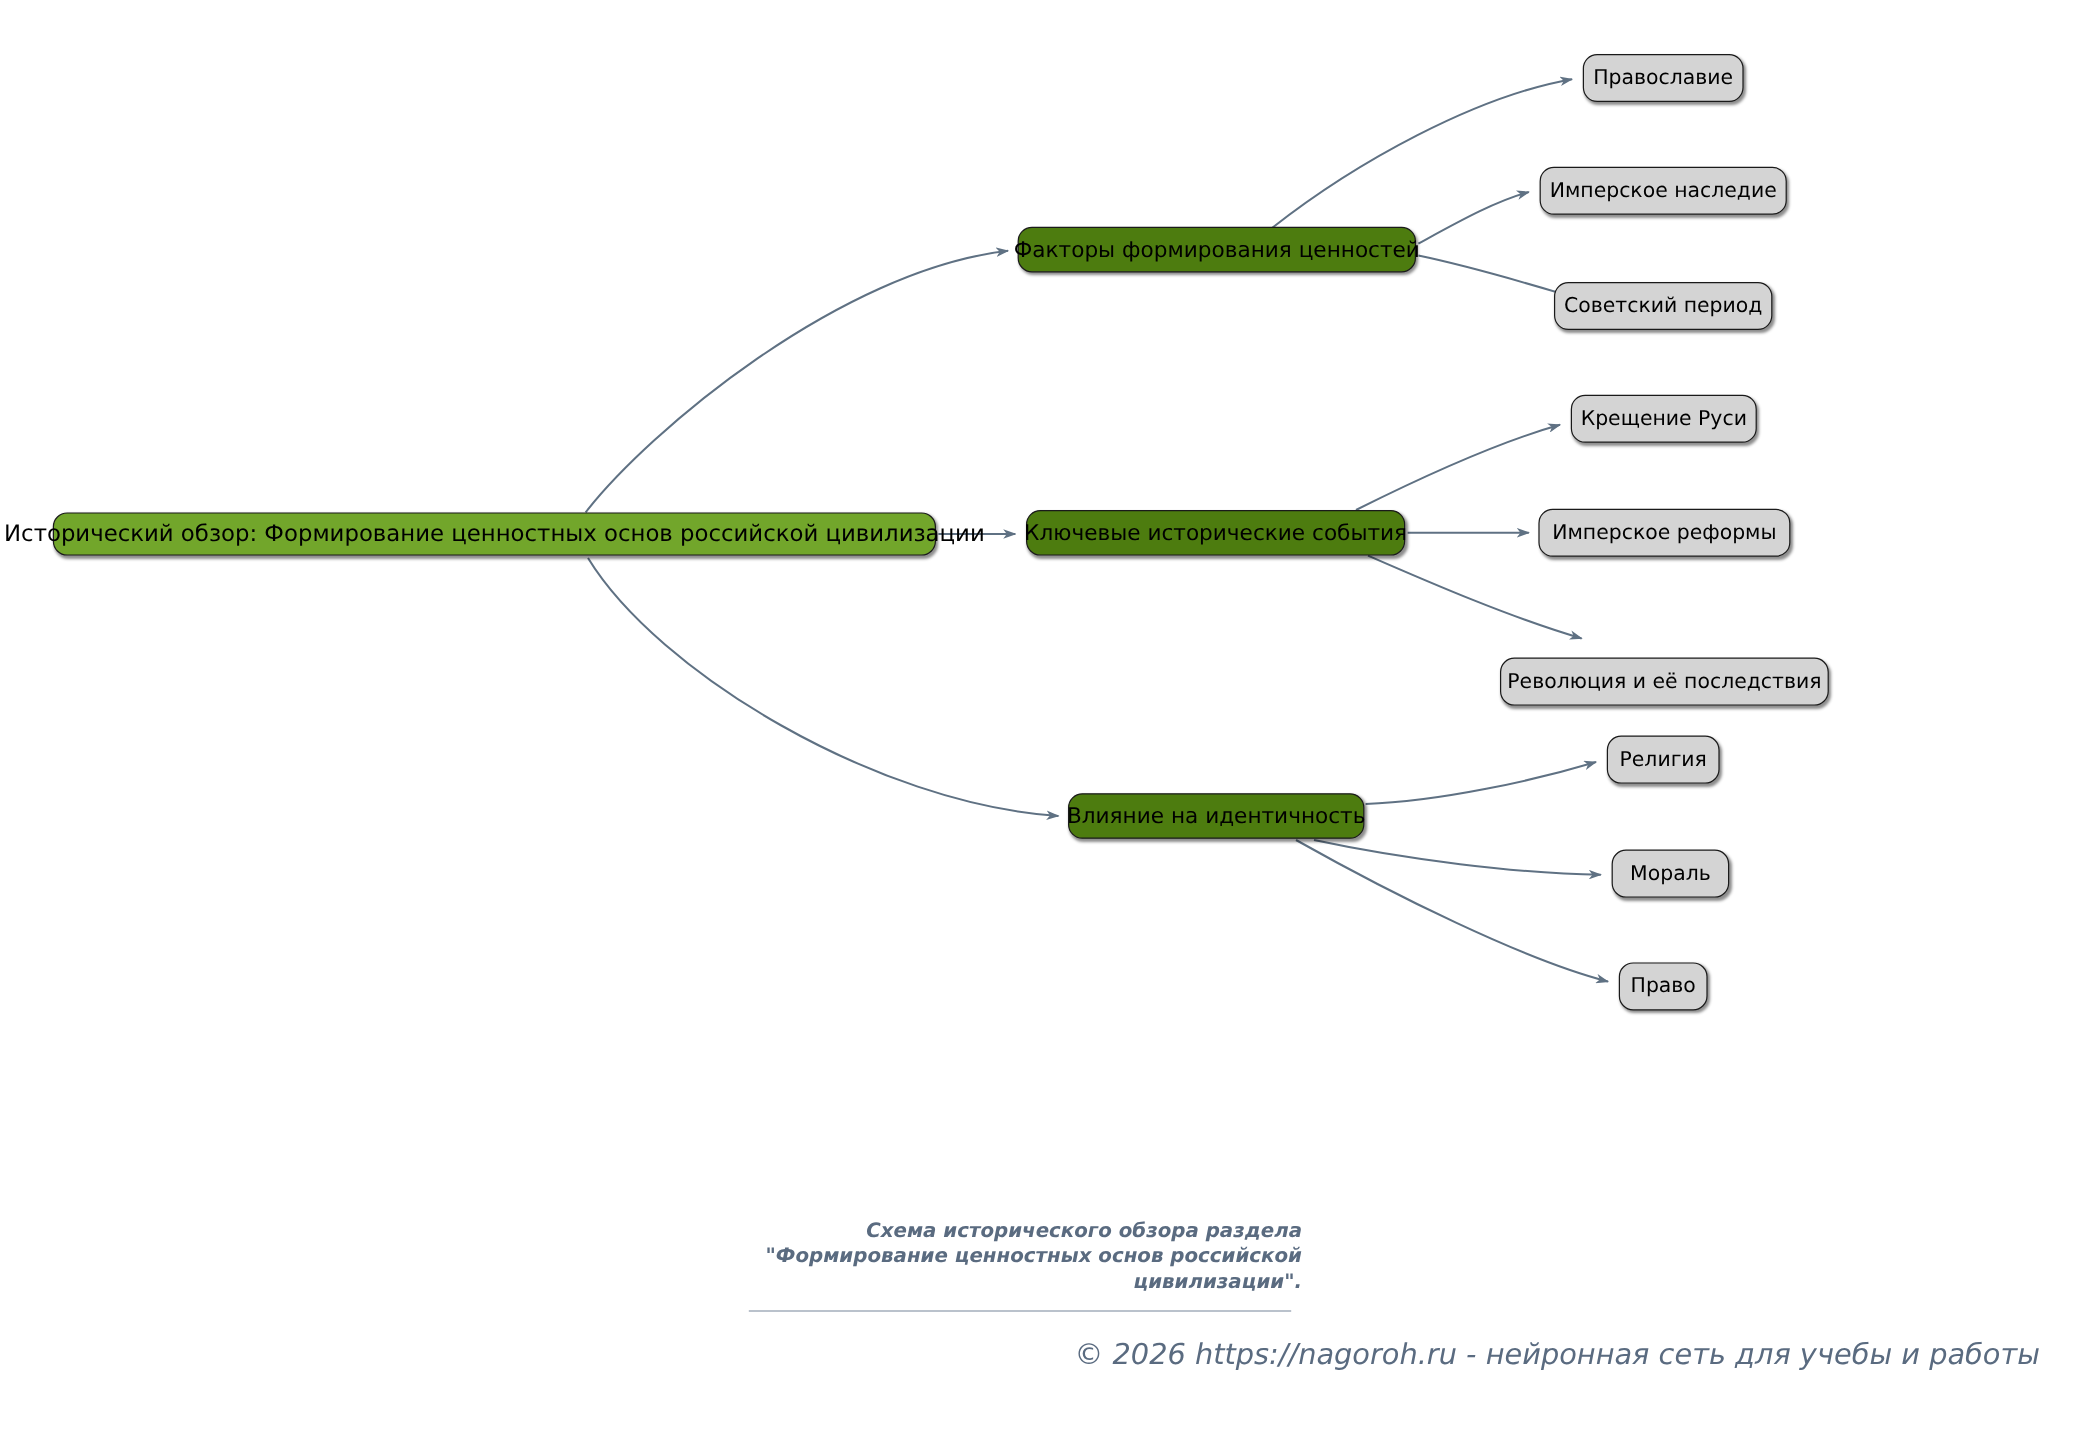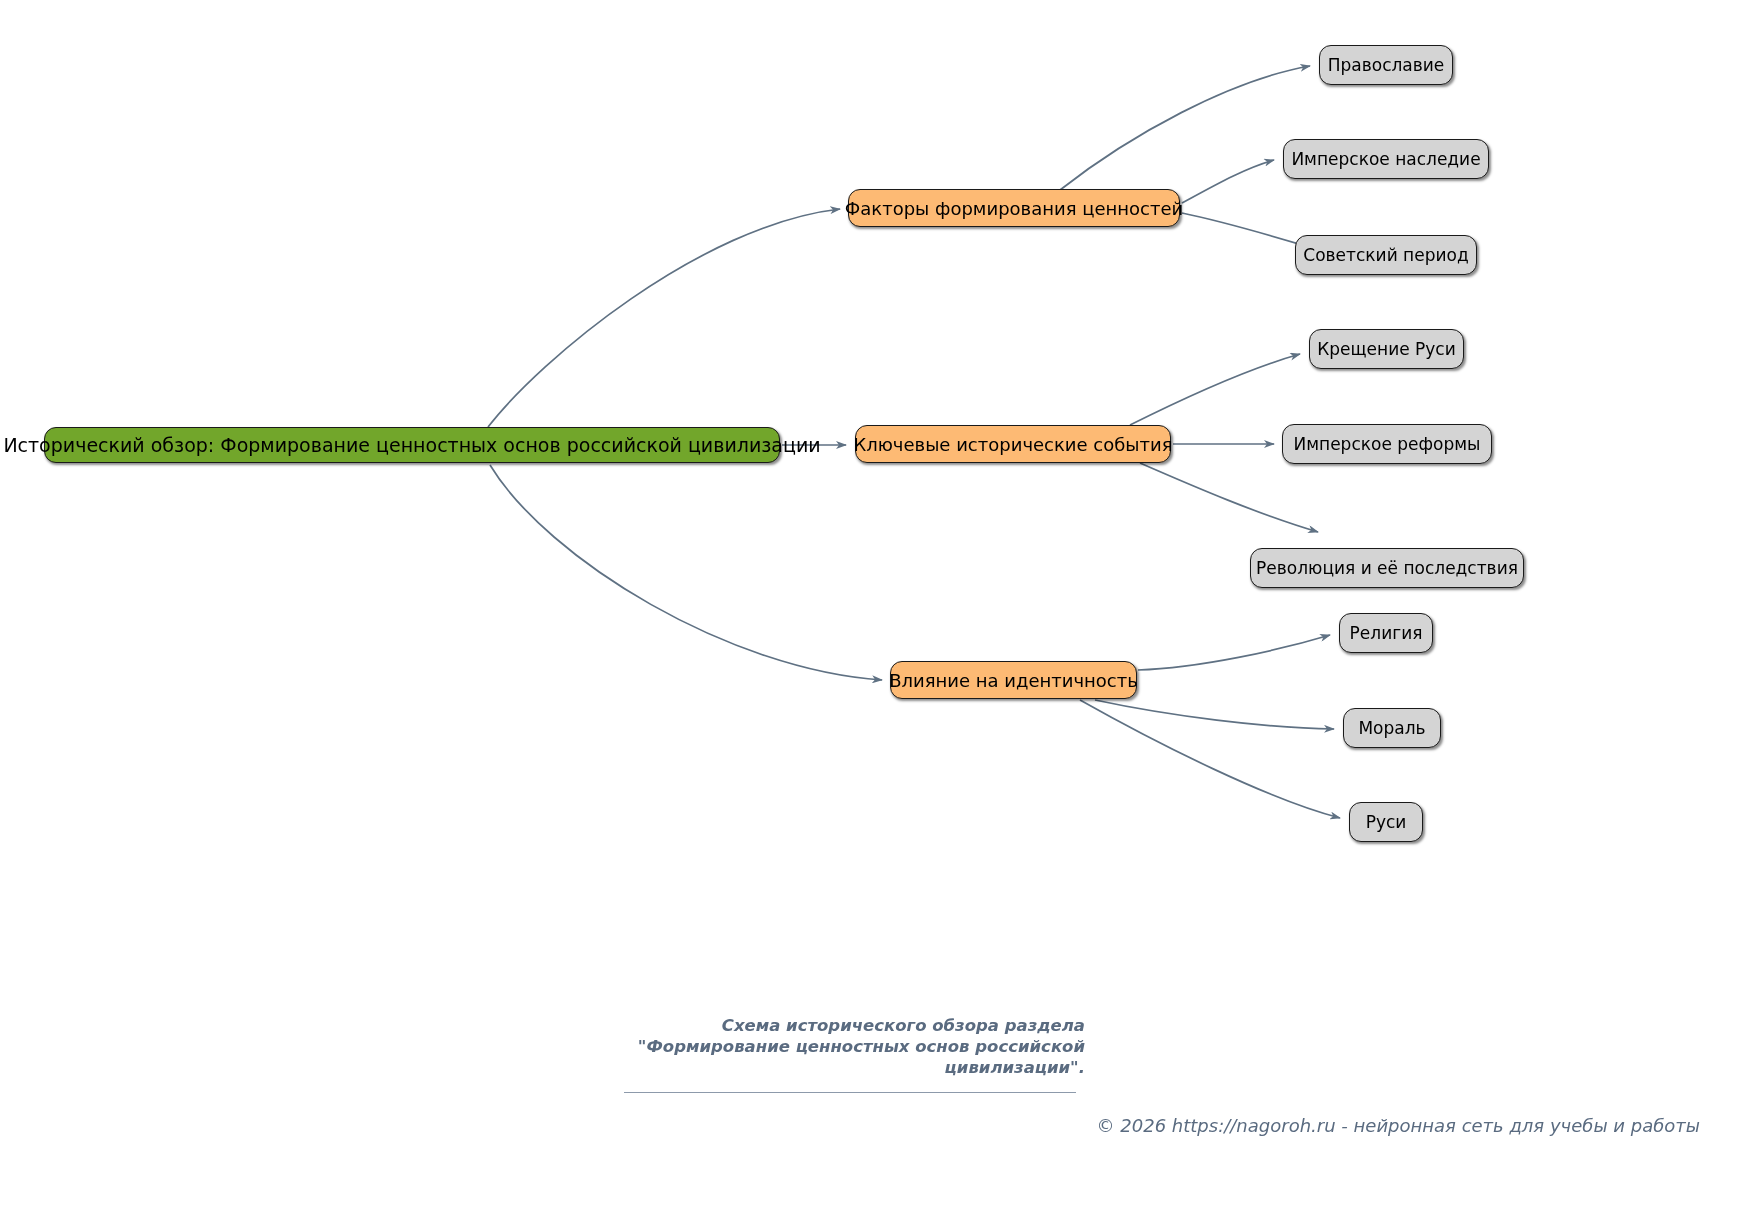--- a/index.html
+++ b/index.html
@@ -40,21 +40,21 @@
     white-space: nowrap;
     box-shadow: 1.5px 2px 2.5px rgba(0,0,0,0.45);
     font-family: "DejaVu Sans", sans-serif;
   }
   .node-root {
     background: #72A62B;
     font-size: 19px;
     padding: 10px 14px;
   }
   .node-branch {
-    background: #fdba74;
+    background: #4d7c0f;
     font-size: 18px;
     padding: 0 16px;
   }
   .node-leaf {
     background: #D4D4D4;
     font-size: 17px;
     padding: 12px 16px;
   }
   .caption-wrap {
     position: absolute;
@@ -75,21 +75,21 @@
   }
   .caption-rule {
     width: 452px;
     height: 1px;
     background: #8d9aab;
     margin: 14px auto 0 auto;
   }
   .caption-copy {
     margin-top: 22px;
     font-family: "DejaVu Sans", sans-serif;
-    font-size: 18px;
+    font-size: 24px;
     color: #5A6B80;
   }
 </style>
 </head>
 <body>
 
 <div id="canvas">
 
   <svg id="edges" viewBox="0 0 1743 1212" xmlns="http://www.w3.org/2000/svg">
     <defs>
@@ -159,21 +159,21 @@
 
   <div class="node node-leaf" style="left:1339px; top:613px; width:94px; height:40px;">
     <span>Религия</span>
   </div>
 
   <div class="node node-leaf" style="left:1343px; top:708px; width:98px; height:40px;">
     <span>Мораль</span>
   </div>
 
   <div class="node node-leaf" style="left:1349px; top:802px; width:74px; height:40px;">
-    <span>Руси</span>
+    <span>Право</span>
   </div>
 
   <div class="caption-wrap">
     <div class="caption-title">
       <div>Схема исторического обзора раздела</div>
       <div>"Формирование ценностных основ российской</div>
       <div>цивилизации".</div>
     </div>
     <div class="caption-rule"></div>
     <div class="caption-copy">© 2026 https://nagoroh.ru - нейронная сеть для учебы и работы</div>

